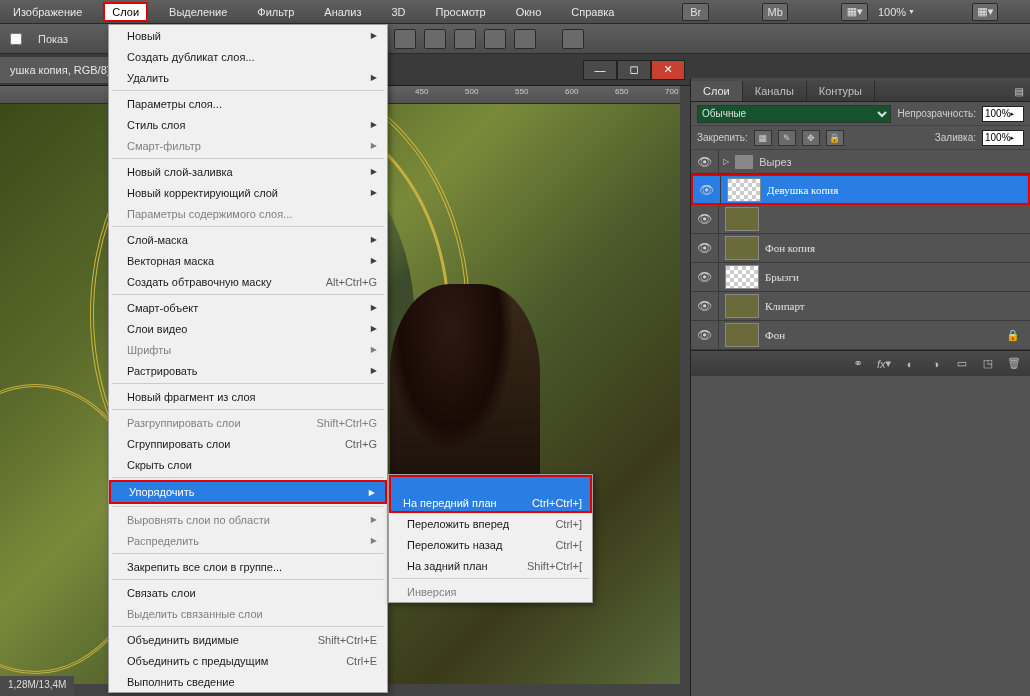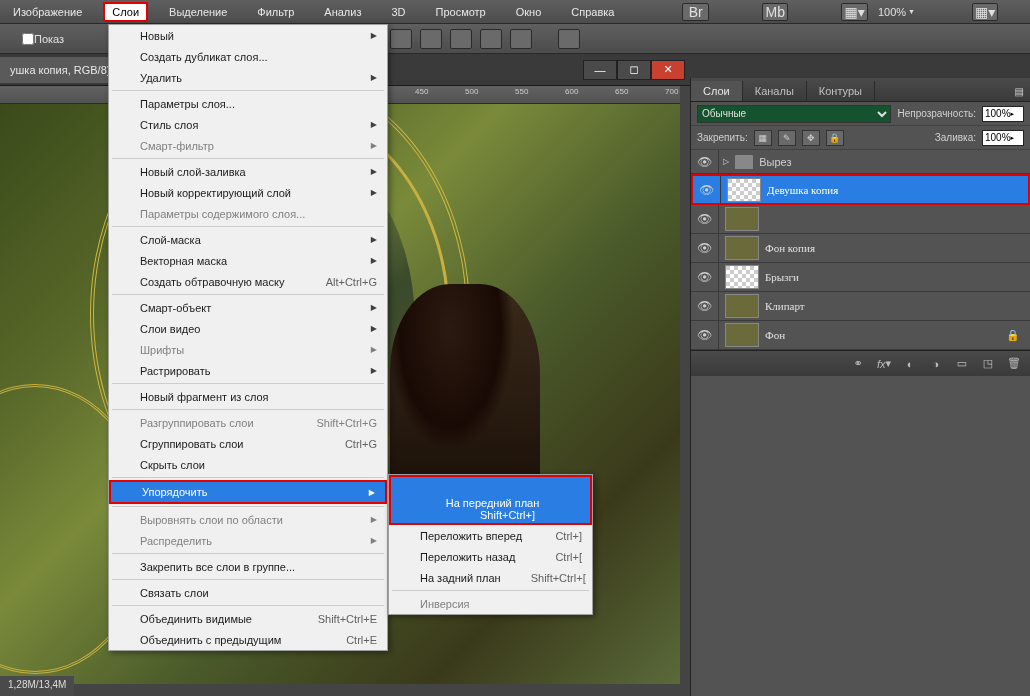--- a/index.html
+++ b/index.html
@@ -4,56 +4,56 @@
 <style>
 :root { --ui:#535353; --ui-light:#6b6b6b; --menu-bg:#f0f0f0; --menu-border:#a0a0a0;
   --blue:#1e90ff; --sel:#2a7de2; --red:#e20000; --text-dark:#1a1a1a; --text-dim:#808080;
   --panel:#535353; --panel-dark:#3a3a3a; --panel-light:#656565; --panel-txt:#d0d0d0;}
 *{box-sizing:border-box; margin:0; padding:0; font-family:Tahoma,Arial,sans-serif;}
 body{width:1030px;height:696px;background:#444;overflow:hidden;position:relative;font-size:11px;color:#e0e0e0;}
 .menubar{background:linear-gradient(#5f5f5f,#4c4c4c);border-bottom:1px solid #2a2a2a;height:24px;display:flex;align-items:center;padding:0 4px;gap:12px;position:relative;z-index:20;}
 .menubar .mi{padding:4px 9px;color:#e8e8e8;font-size:11px;cursor:default;}
 .menubar .mi.sel{background:#fff;color:#000;border:2px solid var(--red);padding:2px 7px;}
 .menubar .right{margin-left:auto;display:flex;align-items:center;gap:6px;}
-.ricon{width:38px;height:18px;background:#6a6a6a;border:1px solid #2a2a2a;border-radius:2px;display:flex;align-items:center;justify-content:center;font-size:14px;margin-left:47px;}
+.ricon{width:38px;height:18px;background:#6a6a6a;border:1px solid #2a2a2a;border-radius:2px;display:flex;align-items:center;justify-content:center;font-size:11px;margin-left:47px;}
 .zoom{color:#e0e0e0;font-size:11px;padding:0 4px;display:flex;align-items:center;gap:2px;}
 .workspace{background:#5e5e5e;border:1px solid #2a2a2a;border-radius:2px;padding:3px 10px;font-size:17px;}
 .optbar{background:linear-gradient(#5f5f5f,#4c4c4c);border-bottom:1px solid #2a2a2a;height:30px;display:flex;align-items:center;padding:0 10px;gap:8px;position:relative;z-index:5;}
-.optbar .chk{display:flex;align-items:center;gap:0;font-size:11px;color:#e0e0e0;margin-left:12px;}
+.optbar .chk{display:flex;align-items:center;gap:16px;font-size:11px;color:#e0e0e0;}
 .optbar .chk input{width:12px;height:12px;}
 .optbar .tbtn{width:22px;height:20px;border:1px solid #2a2a2a;background:#6a6a6a;border-radius:2px;}
 .optbar .spacer{flex:0 0 280px;}
 .docbar{background:#3a3a3a;border-bottom:1px solid #1a1a1a;height:32px;display:flex;align-items:center;position:relative;z-index:5;}
 .doctab{padding:0 20px 0 10px;background:#5a5a5a;height:26px;display:flex;align-items:center;color:#e8e8e8;font-size:11px;border-right:1px solid #2a2a2a;position:relative;width:140px;overflow:hidden;white-space:nowrap;}
 .winbtns{margin-left:auto;display:flex;margin-right:345px;}
 .winbtns div{width:34px;height:20px;background:#4a4a4a;border:1px solid #222;display:flex;align-items:center;justify-content:center;color:#fff;}
 .winbtns .close{background:#c84030;}
 .canvas-area{position:absolute;top:86px;left:0;width:680px;height:610px;overflow:hidden;}
 .ruler-h{position:absolute;top:0;left:0;width:680px;height:18px;background:linear-gradient(#626262,#525252);border-bottom:1px solid #2a2a2a;color:#ddd;font-size:8px;padding-left:18px;display:flex;align-items:flex-start;}
 .ruler-h .tick{position:absolute;color:#ccc;font-size:8px;top:1px;}
 .canvas{position:absolute;top:18px;left:0;width:680px;height:580px;background:linear-gradient(135deg,#3a4a1a 0%,#5a6a2a 25%,#7a8a3a 40%,#4a5a2a 60%,#3a3a1a 80%,#5a6a3a 100%);overflow:hidden;}
 .canvas .oval{position:absolute;border:3px solid #c8b040;border-radius:50%;}
 .canvas .deco1{width:380px;height:480px;left:90px;top:-30px;border:4px double #d0b840;}
 .canvas .deco2{width:340px;height:430px;left:110px;top:0px;}
 .canvas .photo{position:absolute;left:145px;top:30px;width:270px;height:380px;border-radius:50%;background:linear-gradient(140deg,#6a7a3a 0%,#8a9a4a 30%,#3a4a2a 60%,#5a5a3a 100%);overflow:hidden;}
 .canvas .woman{position:absolute;right:140px;top:180px;width:150px;height:220px;background:radial-gradient(ellipse at 40% 20%,#2a1a10 0%,#1a0a05 40%,transparent 50%),linear-gradient(#3a2a1a,#1a1008);border-radius:40% 40% 0 0;}
 .canvas .side-oval{position:absolute;left:-80px;top:280px;width:230px;height:290px;border:3px double #c8b040;border-radius:50%;}
 .statusbar{position:absolute;bottom:0;left:0;height:20px;background:#4a4a4a;padding:3px 8px;font-size:10px;color:#ddd;z-index:2;}
 .menu{position:absolute;background:var(--menu-bg);border:1px solid var(--menu-border);box-shadow:2px 2px 6px rgba(0,0,0,0.4);font-size:11px;color:var(--text-dark);z-index:50;}
-.menu .row{display:flex;align-items:center;padding:4px 10px 4px 31px;min-height:21px;cursor:default;white-space:nowrap;}
+.menu .row{display:flex;align-items:center;padding:4px 10px 4px 18px;min-height:21px;cursor:default;white-space:nowrap;}
 .menu .row .lbl{flex:1;}
 .menu .row .sc{color:#606060;text-align:right;margin-left:30px;}
 .menu .row .arr{margin-left:30px;font-size:8px;color:#404040;}
 .menu .row.dim .lbl,.menu .row.dim .sc,.menu .row.dim .arr{color:var(--text-dim);}
 .menu .row.hl{background:var(--sel);color:#fff;border:2px solid var(--red);}
 .menu .row.hl .sc,.menu .row.hl .arr{color:#fff;}
 .menu hr{border:none;border-top:1px solid #ccc;margin:2px 3px;}
 #main-menu{top:24px;left:108px;width:280px;}
 #sub-menu{top:474px;left:388px;width:205px;}
-#sub-menu .row.hl{padding:20px 8px 2px 12px;flex-direction:column;}
+#sub-menu .row.hl{padding:20px 8px 2px 12px;}
 .panels{position:absolute;top:78px;right:0;width:340px;height:618px;background:var(--panel);border-left:1px solid #222;z-index:30;color:var(--panel-txt);}
 .ptabs{height:24px;background:linear-gradient(#4a4a4a,#3a3a3a);display:flex;align-items:flex-end;border-bottom:1px solid #222;}
 .ptabs .t{padding:4px 12px;font-size:11px;color:#c0c0c0;border-right:1px solid #2a2a2a;}
 .ptabs .t.act{background:#535353;color:#e8e8e8;}
 .ptabs .menuico{margin-left:auto;padding:4px 6px;font-size:10px;}
 .prow{display:flex;align-items:center;padding:3px 6px;height:24px;border-bottom:1px solid #424242;font-size:10px;gap:6px;}
 .prow select{background:#14532d;border:1px solid #333;color:#e0e0e0;font-size:10px;height:18px;flex:1;}
 .prow .albl{margin-left:auto;font-size:10px;}
 .prow .val{background:#fff;color:#000;width:42px;height:16px;border:1px solid #222;font-size:10px;display:flex;align-items:center;padding:0 2px;}
 .prow .arr{font-size:7px;}
@@ -245,34 +245,40 @@
       <span class="arr">▶</span>
     </div>
     <hr>
     <div class="row">
       <span class="lbl">Закрепить все слои в группе...</span>
     </div>
     <hr>
     <div class="row">
       <span class="lbl">Связать слои</span>
     </div>
+    <div class="row dim">
+      <span class="lbl">Выделить связанные слои</span>
+    </div>
     <hr>
     <div class="row">
       <span class="lbl">Объединить видимые</span>
       <span class="sc">Shift+Ctrl+E</span>
     </div>
     <div class="row">
       <span class="lbl">Объединить с предыдущим</span>
       <span class="sc">Ctrl+E</span>
+    </div>
+    <div class="row">
+      <span class="lbl">Выполнить сведение</span>
     </div>
   </div>
 <div id="sub-menu" class="menu">
     <div class="row hl">
       <span class="lbl">На передний план</span>
-      <span class="sc">Shift+Ctrl+]</span>
+      <span class="sc">Ctrl+Ctrl+]</span>
     </div>
     <div class="row">
       <span class="lbl">Переложить вперед</span>
       <span class="sc">Ctrl+]</span>
     </div>
     <div class="row">
       <span class="lbl">Переложить назад</span>
       <span class="sc">Ctrl+[</span>
     </div>
     <div class="row">

